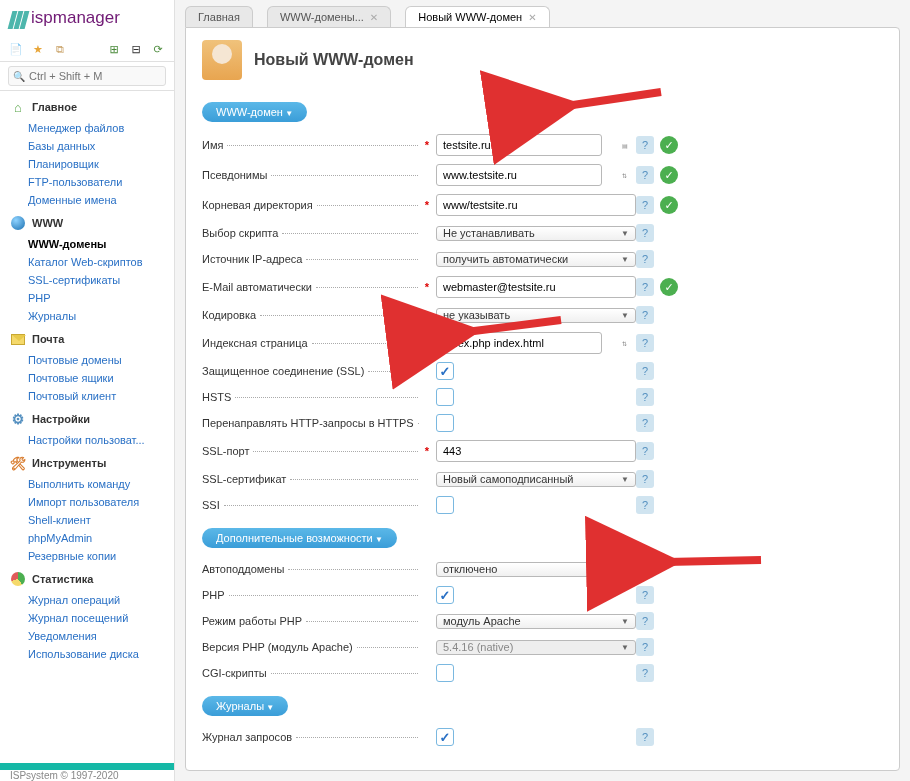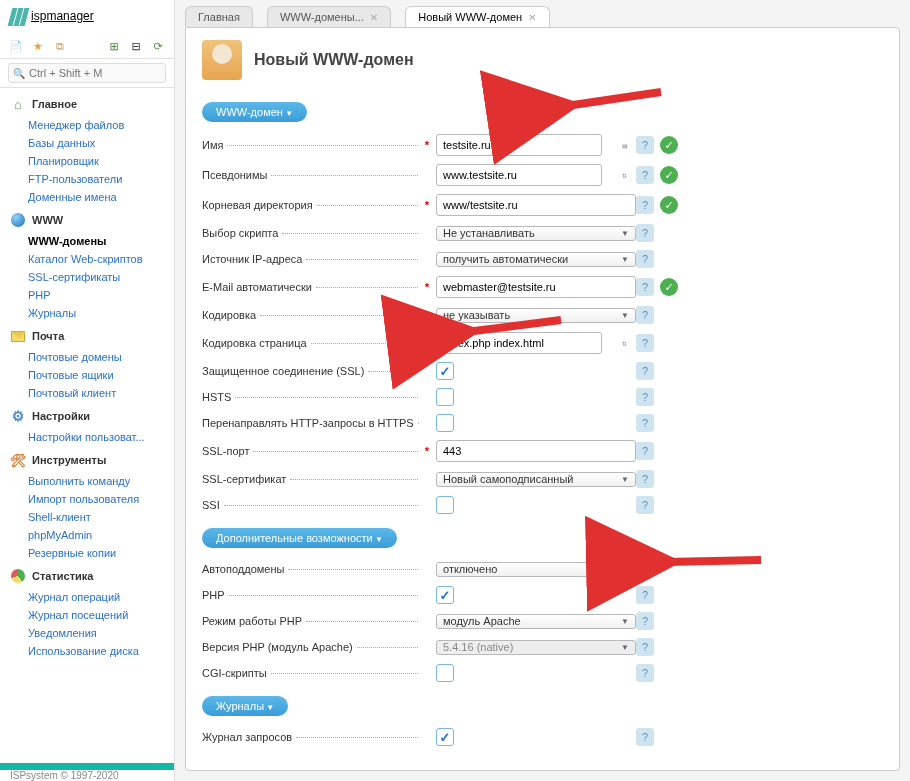--- a/index.html
+++ b/index.html
@@ -1,20 +1,20 @@
 <!DOCTYPE html>
 <html><head>
 <meta charset="utf-8">
 <style>
 * { box-sizing: border-box; margin: 0; padding: 0; }
 body { font-family: Arial, sans-serif; font-size: 11px; color: #333; background: #fff; width: 910px; height: 781px; overflow: hidden; position: relative; }
 .container { display: flex; height: 100%; }
 .sidebar { width: 175px; background: #fff; border-right: 1px solid #e0e0e0; display: flex; flex-direction: column; }
 .logo { padding: 8px 10px; }
-.logo-text { font-size: 12px; color: #000000; font-weight: 300; text-decoration: underline; }
+.logo-text { font-size: 17px; color: #701a75; font-weight: 300; }
 .logo-bars { display: inline-block; }
 .logo-bar { display: inline-block; width: 5px; height: 18px; background: #4db6ac; margin-right: 1px; transform: skewX(-15deg); vertical-align: middle; }
 .toolbar { display: flex; justify-content: space-between; padding: 4px 8px; border-bottom: 1px solid #e0e0e0; }
 .toolbar-left, .toolbar-right { display: flex; gap: 6px; }
 .tool-icon { width: 16px; height: 16px; display: inline-flex; align-items: center; justify-content: center; cursor: pointer; }
 .search-box { padding: 4px 8px; border-bottom: 1px solid #e0e0e0; }
 .search-input { width: 100%; border: 1px solid #ddd; border-radius: 3px; padding: 3px 6px 3px 20px; font-size: 11px; background: #f9f9f9; }
 .search-wrap { position: relative; }
 .search-wrap .mag { position: absolute; left: 5px; top: 5px; color: #aaa; font-size: 10px; }
 .nav { flex: 1; overflow-y: auto; padding: 4px 0; }
@@ -286,21 +286,21 @@
             <div class="form-select">
               <span>не указывать</span>
               <span class="sel-arrow">▼</span>
             </div>
           </div>
         <span class="help-icon">?</span>
       </div>
 
       <div class="form-row">
         <div class="form-label">
-            <span class="form-label-text">Кодировка страница</span>
+            <span class="form-label-text">Индексная страница</span>
             <span class="form-dots"></span>
           </div>
         <span class="form-spacer"></span>
         <div class="form-control">
             <input class="form-input" value="index.php index.html" style="">
             <span class="input-updown">⇅</span>
           </div>
         <span class="help-icon">?</span>
       </div>
 

